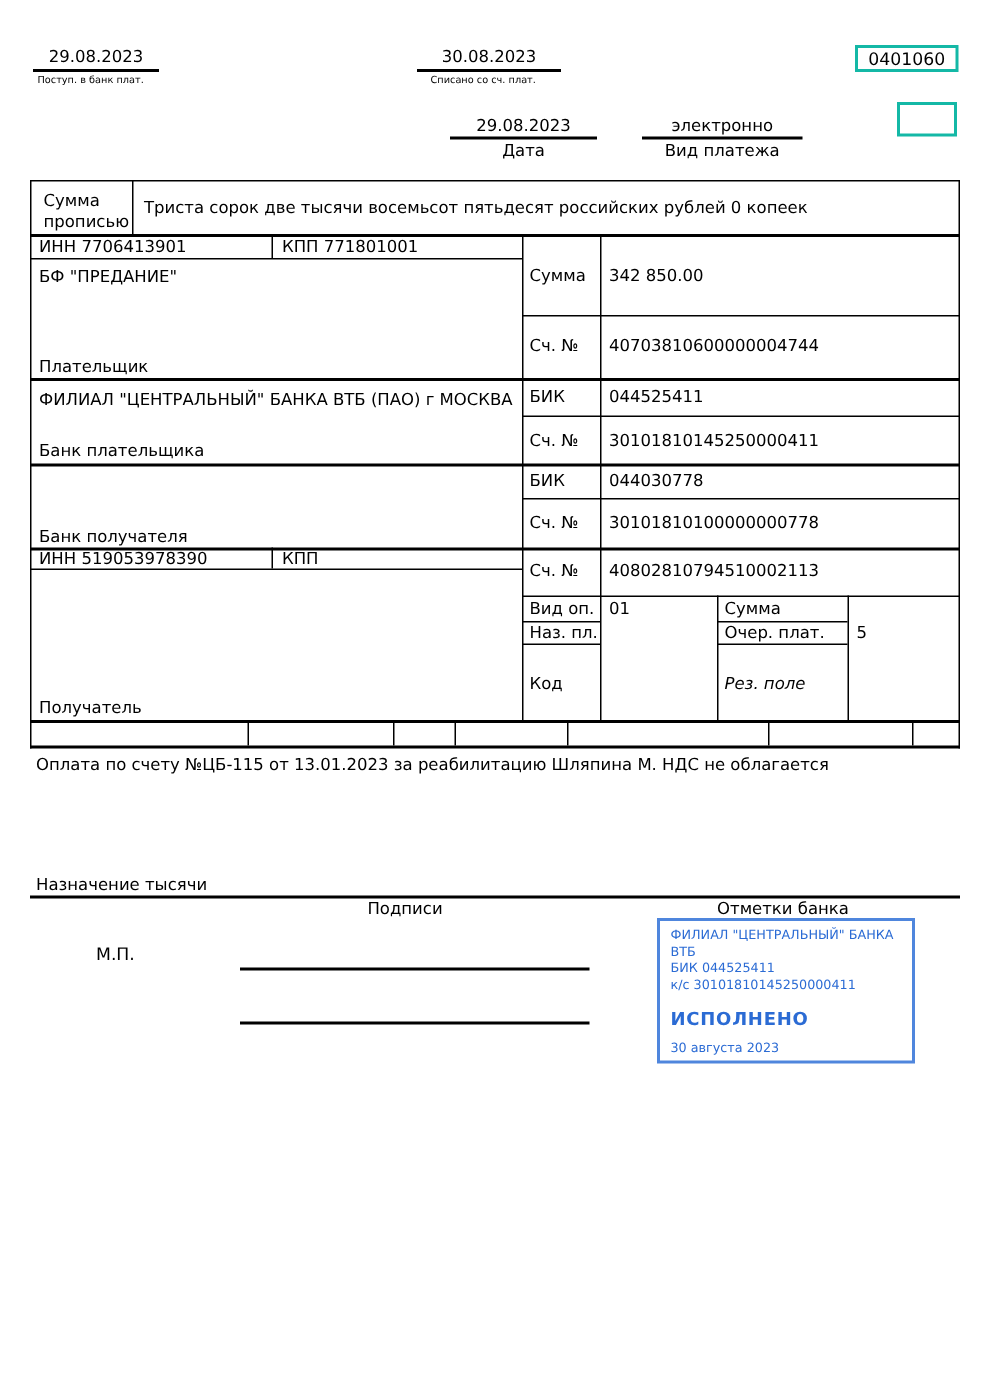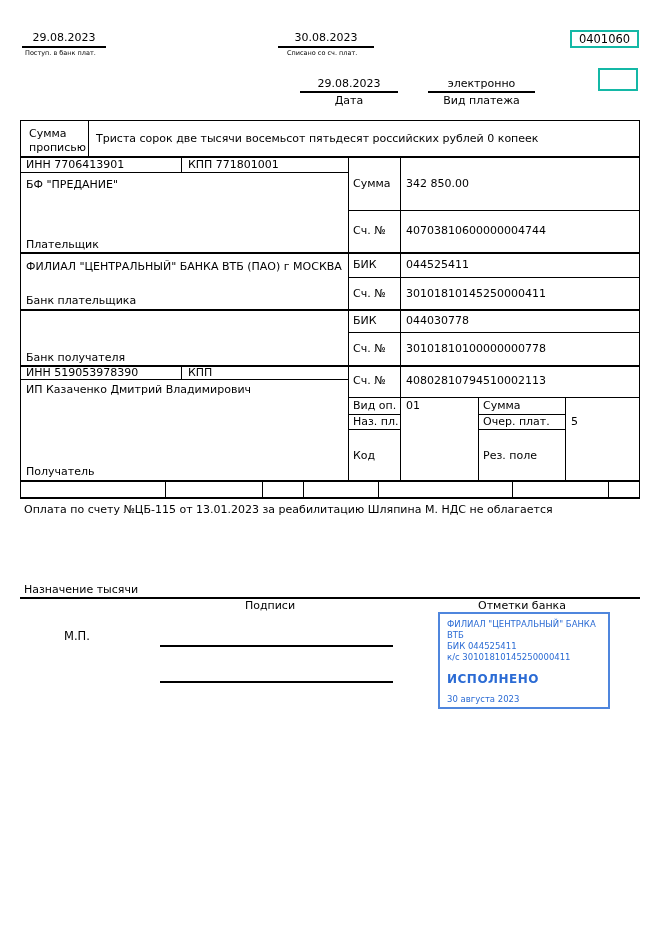--- a/index.html
+++ b/index.html
@@ -106,33 +106,32 @@
   <div class="t" style="left:406px;top:287px;">30101810145250000411</div>
 
   <div class="t" style="left:26px;top:351px;">Банк получателя</div>
   <div class="t" style="left:353px;top:314px;">БИК</div>
   <div class="t" style="left:406px;top:314px;">044030778</div>
   <div class="t" style="left:353px;top:342px;">Сч. №</div>
   <div class="t" style="left:406px;top:342px;">30101810100000000778</div>
 
   <div class="t" style="left:26px;top:366px;">ИНН 519053978390</div>
   <div class="t" style="left:188px;top:366px;">КПП</div>
-  <div class="t" style="left:26px;top:383px;">ИП Казаченко Дмитрий Владимирович</div>
   <div class="t" style="left:26px;top:465px;">Получатель</div>
   <div class="t" style="left:353px;top:374px;">Сч. №</div>
   <div class="t" style="left:406px;top:374px;">40802810794510002113</div>
 
   <div class="t" style="left:353px;top:399px;">Вид оп.</div>
   <div class="t" style="left:406px;top:399px;">01</div>
   <div class="t" style="left:483px;top:399px;">Сумма</div>
   <div class="t" style="left:353px;top:415px;">Наз. пл.</div>
   <div class="t" style="left:483px;top:415px;">Очер. плат.</div>
   <div class="t" style="left:571px;top:415px;">5</div>
   <div class="t" style="left:353px;top:449px;">Код</div>
-  <div class="t" style="left:483px;top:449px;">Рез. поле</div>
+  <div class="t" style="left:483px;top:449px;font-style:italic;">Рез. поле</div>
 
   <div class="t" style="left:24px;top:503px;">Оплата по счету №ЦБ-115 от 13.01.2023 за реабилитацию Шляпина М. НДС не облагается</div>
   <div class="t" style="left:24px;top:583px;">Назначение тысячи</div>
 
   <div class="t c" style="left:220px;top:599px;width:100px;">Подписи</div>
   <div class="t c" style="left:462px;top:599px;width:120px;">Отметки банка</div>
   <div class="t" style="left:64px;top:630px;font-size:11.5px;">М.П.</div>
   <div class="ln" style="left:160px;top:645px;width:233px;height:2px;"></div>
   <div class="ln" style="left:160px;top:681px;width:233px;height:2px;"></div>
 

